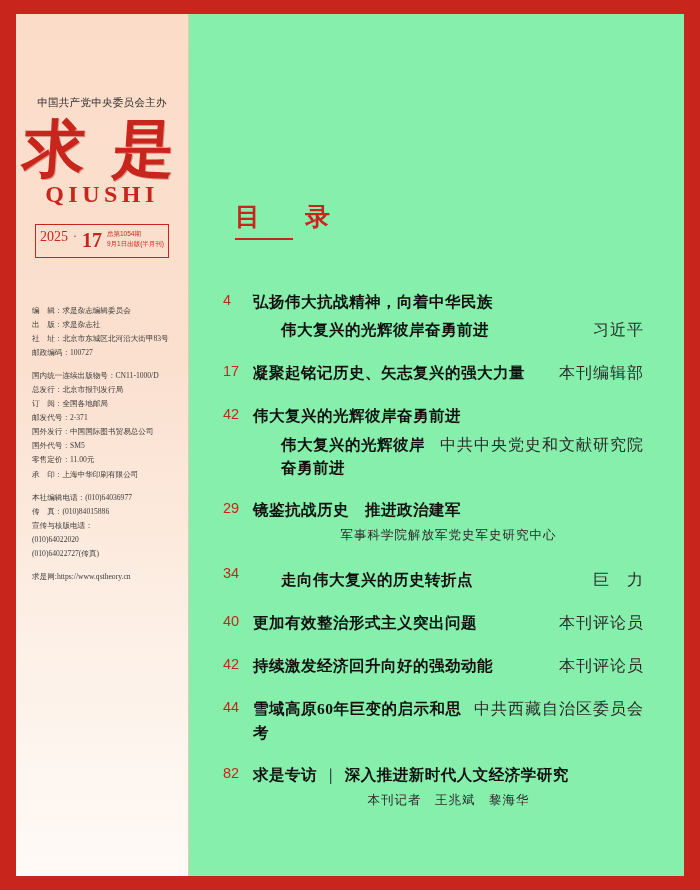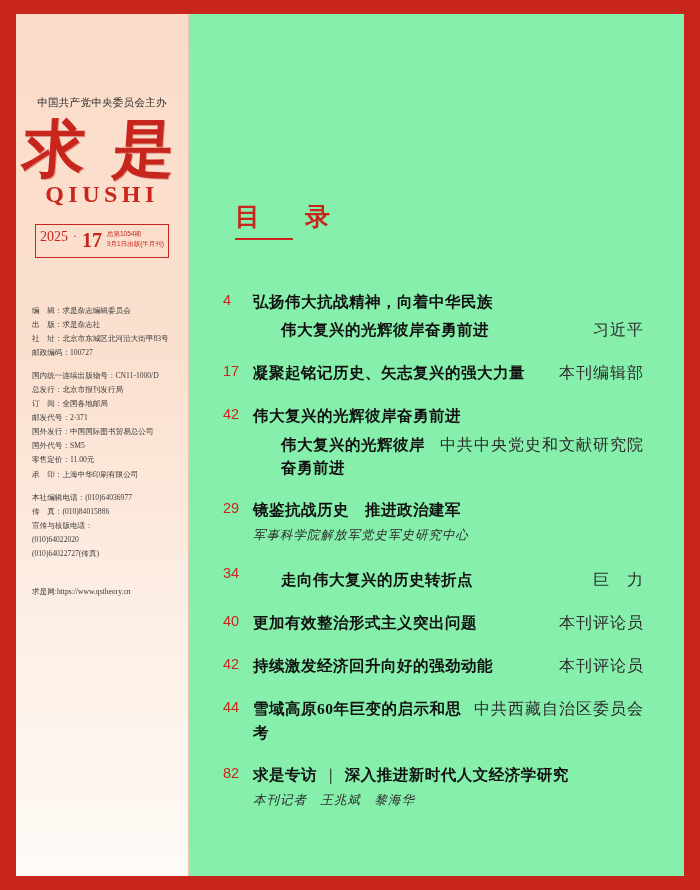--- a/index.html
+++ b/index.html
@@ -100,21 +100,21 @@
     left: 16px;
     right: 10px;
     top: 290px;
     font-family: Liberation Serif, serif;
     font-size: 7.6px;
     line-height: 1.85;
     color: #3a3a3a;
   }
   .imprint .grp { margin-bottom: 9px; }
   .imprint .ln { white-space: nowrap; }
-  .imprint-last { margin-top: 24px; }
+  .imprint-last { margin-top: 9px; }
   
   .right-col {
     flex: 1 1 auto;
     position: relative;
     background: #86efac;
     padding: 0 40px 0 34px;
   }
   .toc-title {
     color: #c8251c;
     font-size: 25px;
@@ -174,28 +174,27 @@
   }
   .author {
     font-size: 16px;
     color: #2b2b2b;
     font-family: "Liberation Serif", serif;
     white-space: nowrap;
     letter-spacing: 1px;
     font-weight: normal;
   }
   .author-right {
-    text-align: left;
+    text-align: center;
     display: block;
     margin-top: 6px;
     font-size: 12.5px;
     color: #2b2b2b;
     letter-spacing: 1px;
     font-family: "Liberation Serif", serif;
-    font-style: italic;
   }
   .sep {
     display: inline-block;
     margin: 0 6px;
     color: #111;
     font-weight: normal;
   }
 </style>
 </head>
 <body>

